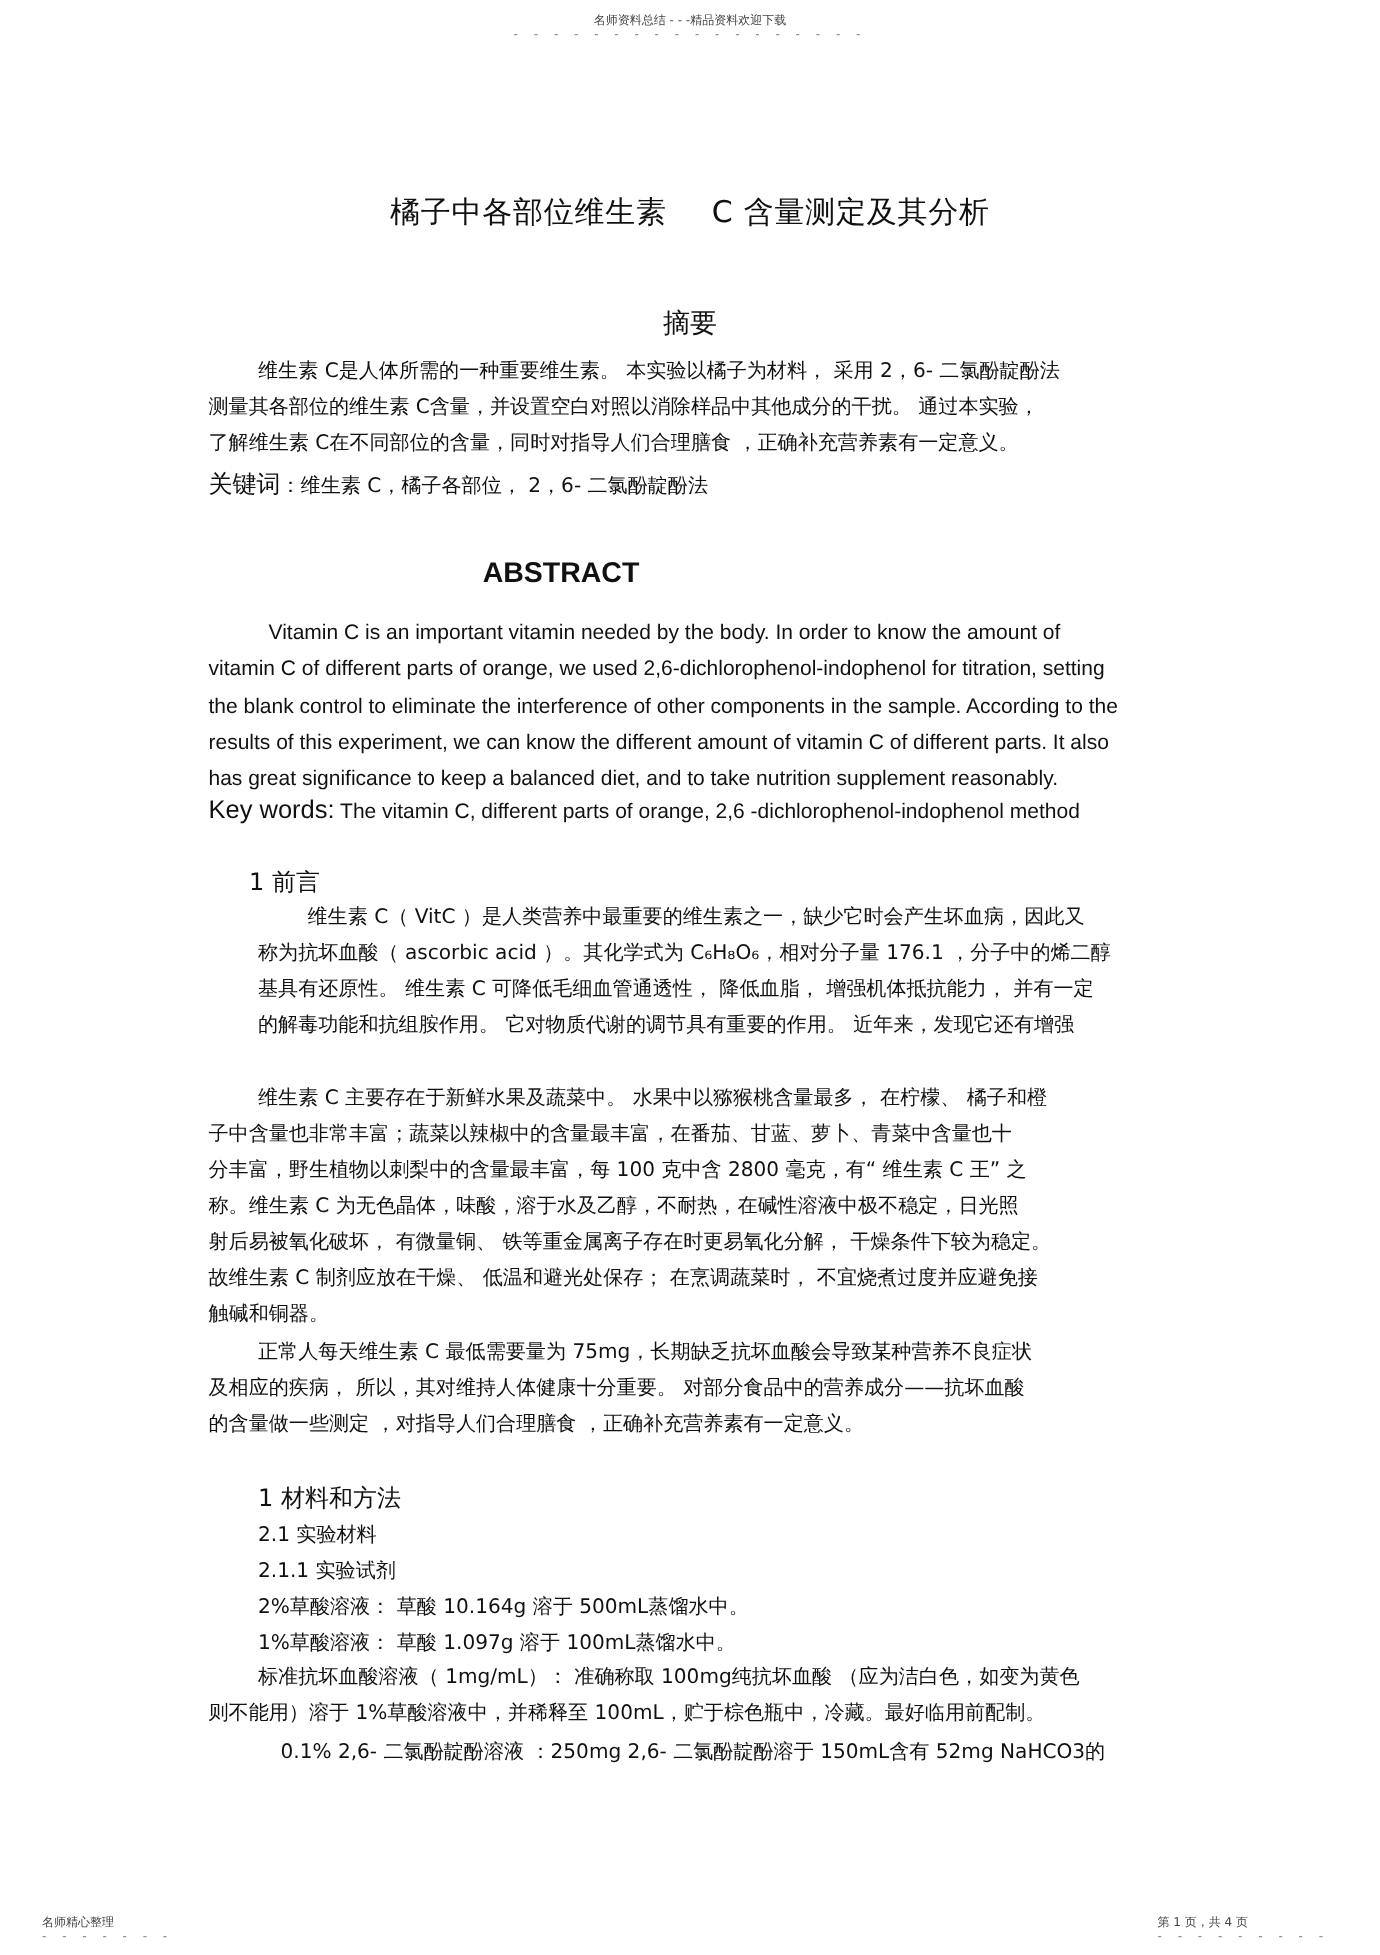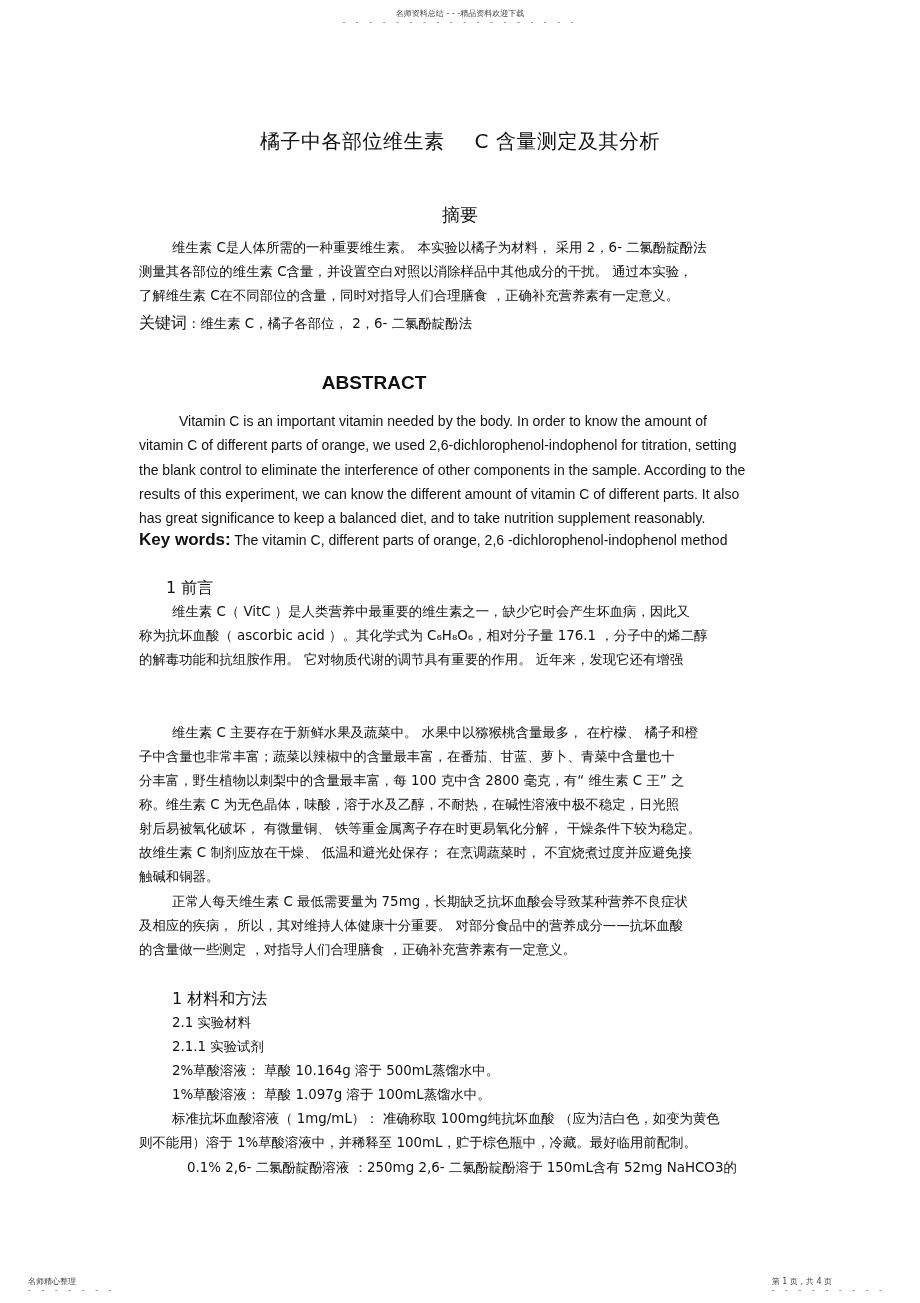--- a/index.html
+++ b/index.html
@@ -33,21 +33,21 @@
   .abstract-h {
     position: absolute; top: 372px; left: 0; width: 748px; text-align: center;
     font-family: "Liberation Sans", sans-serif; font-weight: bold; font-size: 19px;
   }
   .en {
     position: absolute; left: 139px; top: 409px; width: 650px;
     font-family: "Liberation Sans", sans-serif; font-size: 14px; line-height: 24.3px; white-space: nowrap;
   }
   .en .first { padding-left: 40px; }
   .kw-en { position: absolute; left: 139px; top: 530px; font-family: "Liberation Sans", sans-serif; font-size: 14px; white-space: nowrap; }
-  .kw-en .lbl { font-weight: bold; font-size: 17px; text-align: center; }
+  .kw-en .lbl { font-weight: normal; font-size: 17px; text-align: center; }
   .h1 { position: absolute; font-size: 16px; white-space: nowrap; }
   .h2 { position: absolute; left: 172px; font-size: 13.4px; white-space: nowrap; }
   .foot-l { position: absolute; left: 28px; top: 1276px; font-size: 8px; color: #444; }
   .foot-r { position: absolute; right: 34px; top: 1276px; font-size: 8px; color: #444; text-align: left; }
 </style>
 </head>
 <body>
 
 <div class="hdr">
   <div>名师资料总结 - - -精品资料欢迎下载</div>
@@ -80,23 +80,24 @@
   <span style="display:block">has great significance to keep a balanced diet, and to take nutrition supplement reasonably.</span>
 </div>
 
 <div class="kw-en">
   <span class="lbl">Key words:</span>
   <span>The vitamin C, different parts of orange, 2,6 -dichlorophenol-indophenol method</span>
 </div>
 
 <div class="h1" style="left:166px; top:578px;">1 前言</div>
 
-<div class="para" style="top:600px;">
+<div class="para" style="top:600px;margin-left:33px;">
   <span class="ln ind">维生素  C（ VitC ）是人类营养中最重要的维生素之一，缺少它时会产生坏血病，因此又</span>
   <span class="ln">称为抗坏血酸（    ascorbic    acid  ）。其化学式为    C₆H₈O₆，相对分子量    176.1  ，分子中的烯二醇</span>
+  <span class="ln">基具有还原性。  维生素  C 可降低毛细血管通透性，    降低血脂，  增强机体抵抗能力，   并有一定</span>
   <span class="ln">的解毒功能和抗组胺作用。     它对物质代谢的调节具有重要的作用。       近年来，发现它还有增强</span>
 </div>
 
 <div class="para" style="top:721px;">
   <span class="ln ind">维生素  C 主要存在于新鲜水果及蔬菜中。      水果中以猕猴桃含量最多，     在柠檬、 橘子和橙</span>
   <span class="ln">子中含量也非常丰富；蔬菜以辣椒中的含量最丰富，在番茄、甘蓝、萝卜、青菜中含量也十</span>
   <span class="ln">分丰富，野生植物以刺梨中的含量最丰富，每         100 克中含  2800 毫克，有“ 维生素    C 王” 之</span>
   <span class="ln">称。维生素  C 为无色晶体，味酸，溶于水及乙醇，不耐热，在碱性溶液中极不稳定，日光照</span>
   <span class="ln">射后易被氧化破坏，  有微量铜、 铁等重金属离子存在时更易氧化分解，       干燥条件下较为稳定。</span>
   <span class="ln">故维生素  C 制剂应放在干燥、   低温和避光处保存；  在烹调蔬菜时，  不宜烧煮过度并应避免接</span>

